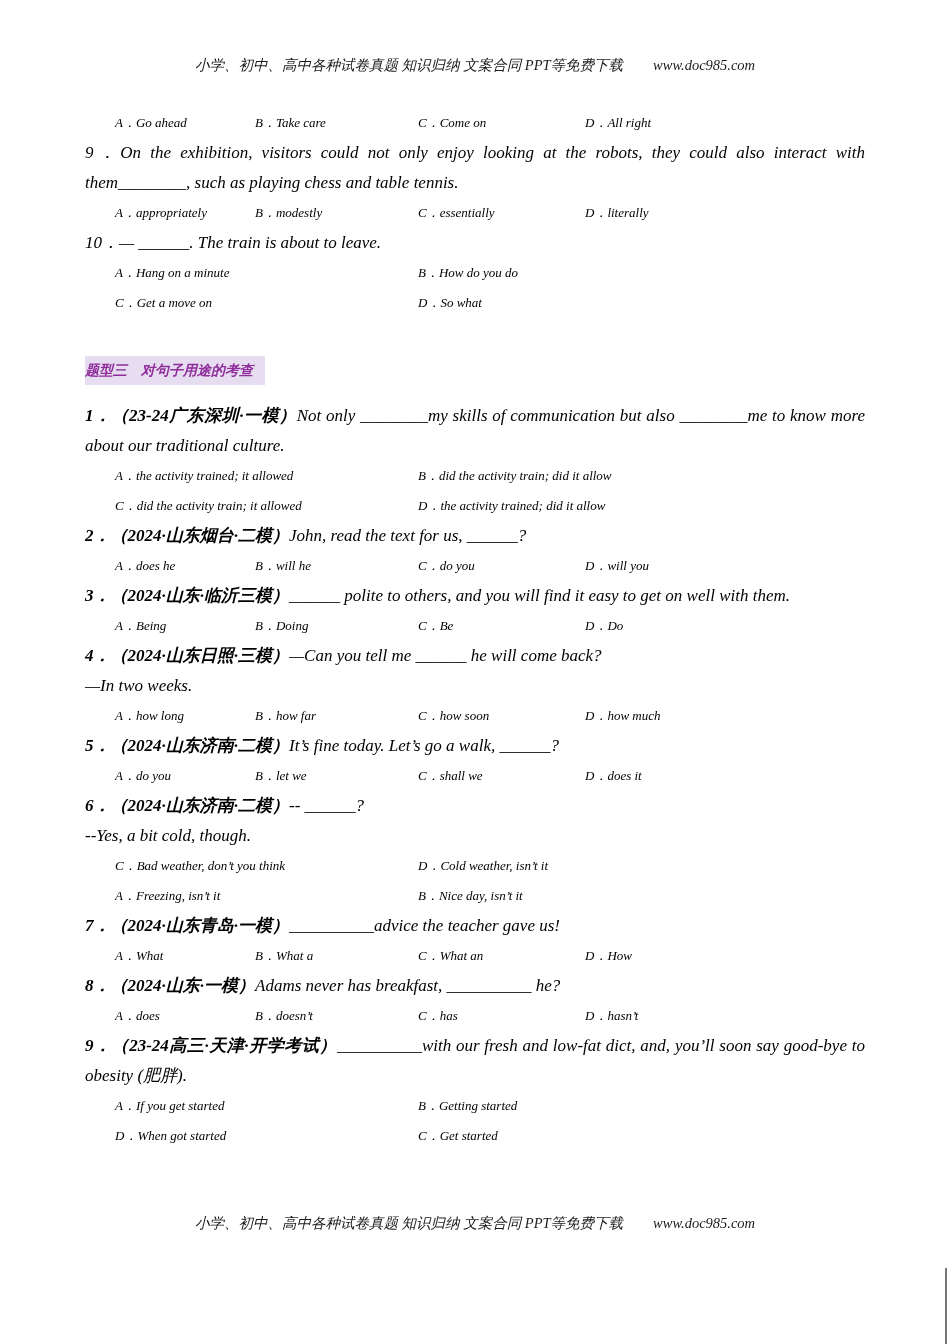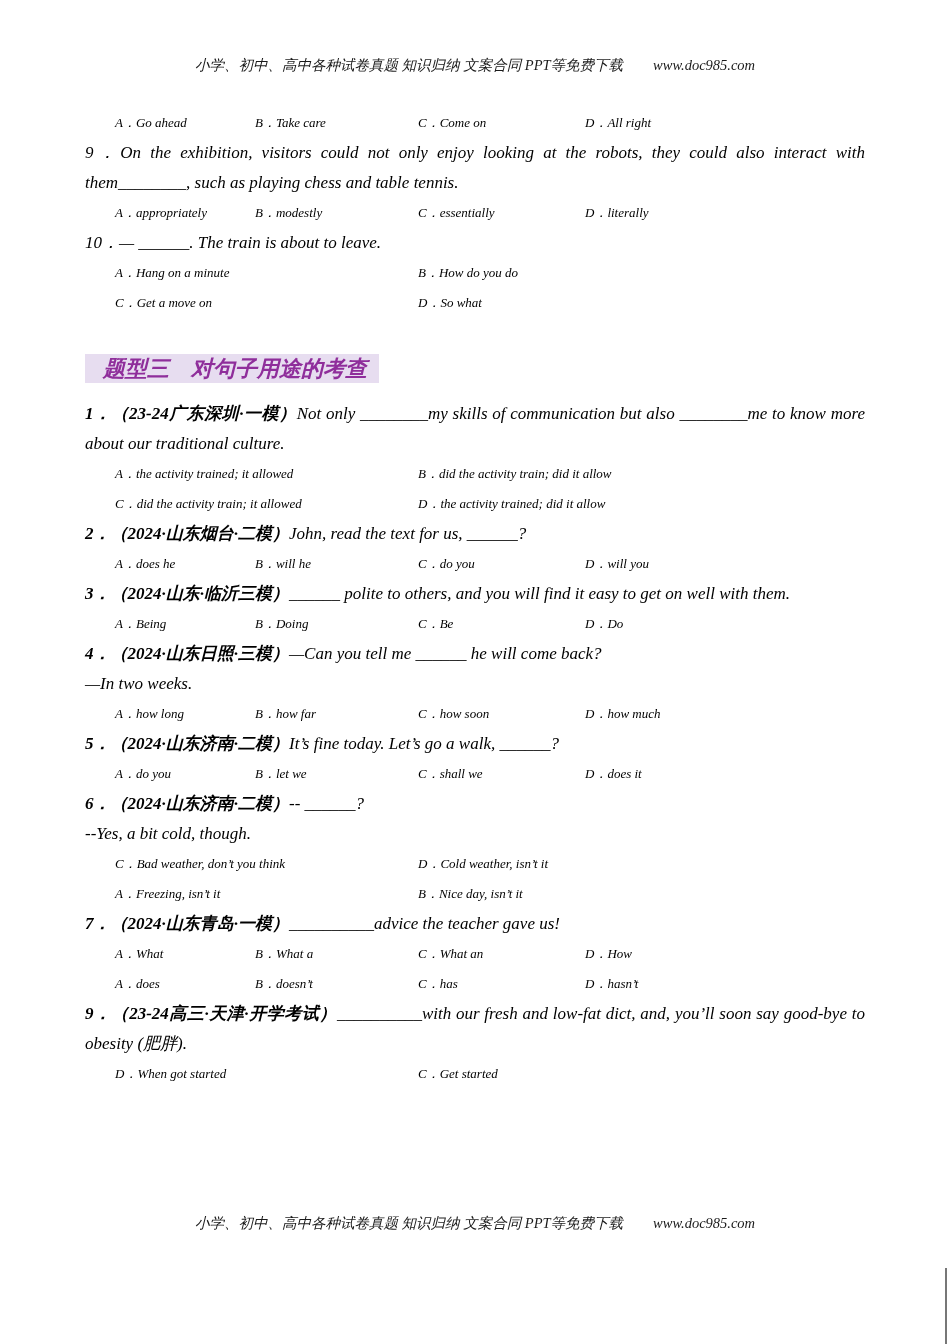--- a/index.html
+++ b/index.html
@@ -39,24 +39,24 @@
     font-size:13px; line-height:30px;
   }
   .opts4 { grid-template-columns:140px 163px 167px auto; }
   .opts2 { grid-template-columns:303px auto; }
   .opts span { white-space:nowrap; overflow:visible; }
   .section-heading { margin:36px 0 16px 0; }
   .section-heading span {
     display:inline-block;
     font-family:"Liberation Sans","DejaVu Sans",sans-serif;
     font-weight:bold;
-    font-size:22px; line-height:27px;
+    font-size:14px; line-height:27px;
     color:var(--heading-text,#8f2e9b);
     background:var(--heading-bg,#e7ddf0);
-    padding:1px 12px 1px 18px;
+    padding:1px 12px 1px 0;
   }
   .edge-line {
     position:absolute; right:3px; bottom:0;
     width:2px; height:76px; background:#777;
   }
 </style>
 </head>
 <body>
 
 <div class="page">
@@ -151,28 +151,33 @@
     </div>
 
     <p class="para"><b>7．（2024·山东青岛·一模）</b><span>__________advice the teacher gave us!</span></p>
     <div class="opts opts4">
       <span>A．What</span>
       <span>B．What a</span>
       <span>C．What an</span>
       <span>D．How</span>
     </div>
 
+    <p class="para"><b>8．（2024·山东·一模）</b><span>Adams never has breakfast, __________ he?</span></p>
     <div class="opts opts4">
       <span>A．does</span>
       <span>B．doesn’t</span>
       <span>C．has</span>
       <span>D．hasn’t</span>
     </div>
 
     <p class="para"><b>9．（23-24高三·天津·开学考试）</b><span>__________with our fresh and low-fat dict, and, you’ll soon say good-bye to obesity (肥胖).</span></p>
+    <div class="opts opts2">
+      <span>A．If you get started</span>
+      <span>B．Getting started</span>
+    </div>
     <div class="opts opts2">
       <span>D．When got started</span>
       <span>C．Get started</span>
     </div>
 
   </div>
 
   <div class="runfoot">
     <span>小学、初中、高中各种试卷真题 知识归纳 文案合同 PPT等免费下载</span><span class="head-gap"></span><span class="site">www.doc985.com</span>
   </div>

